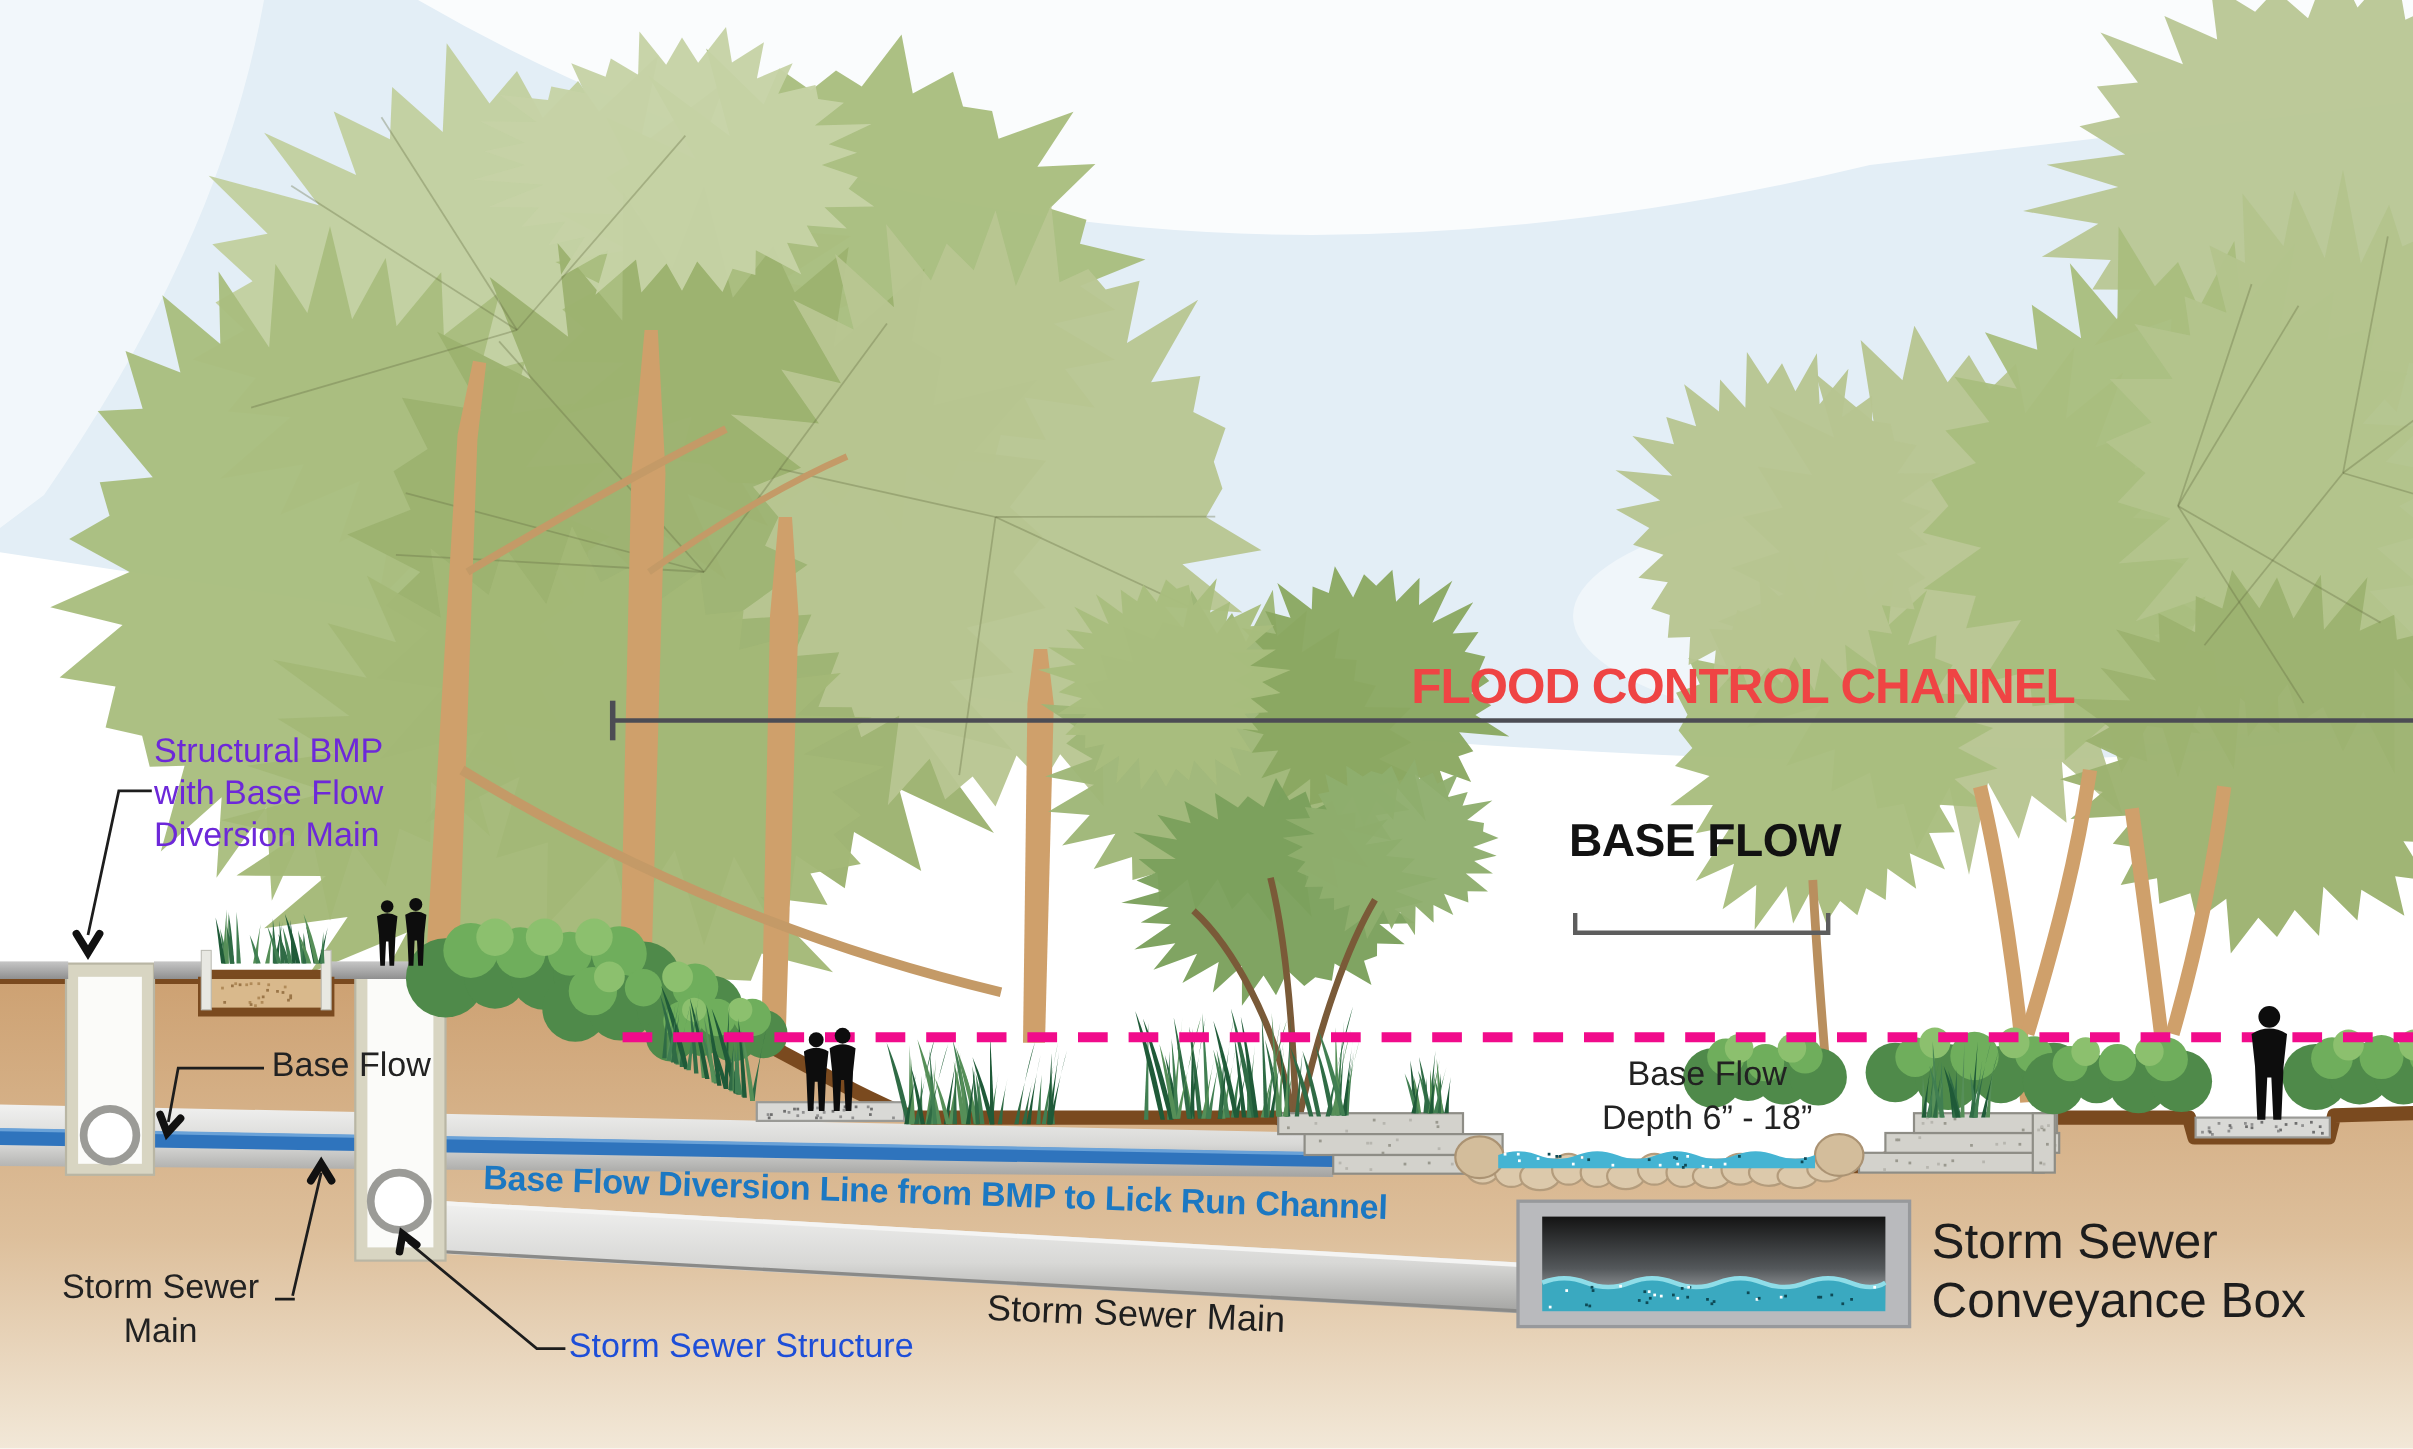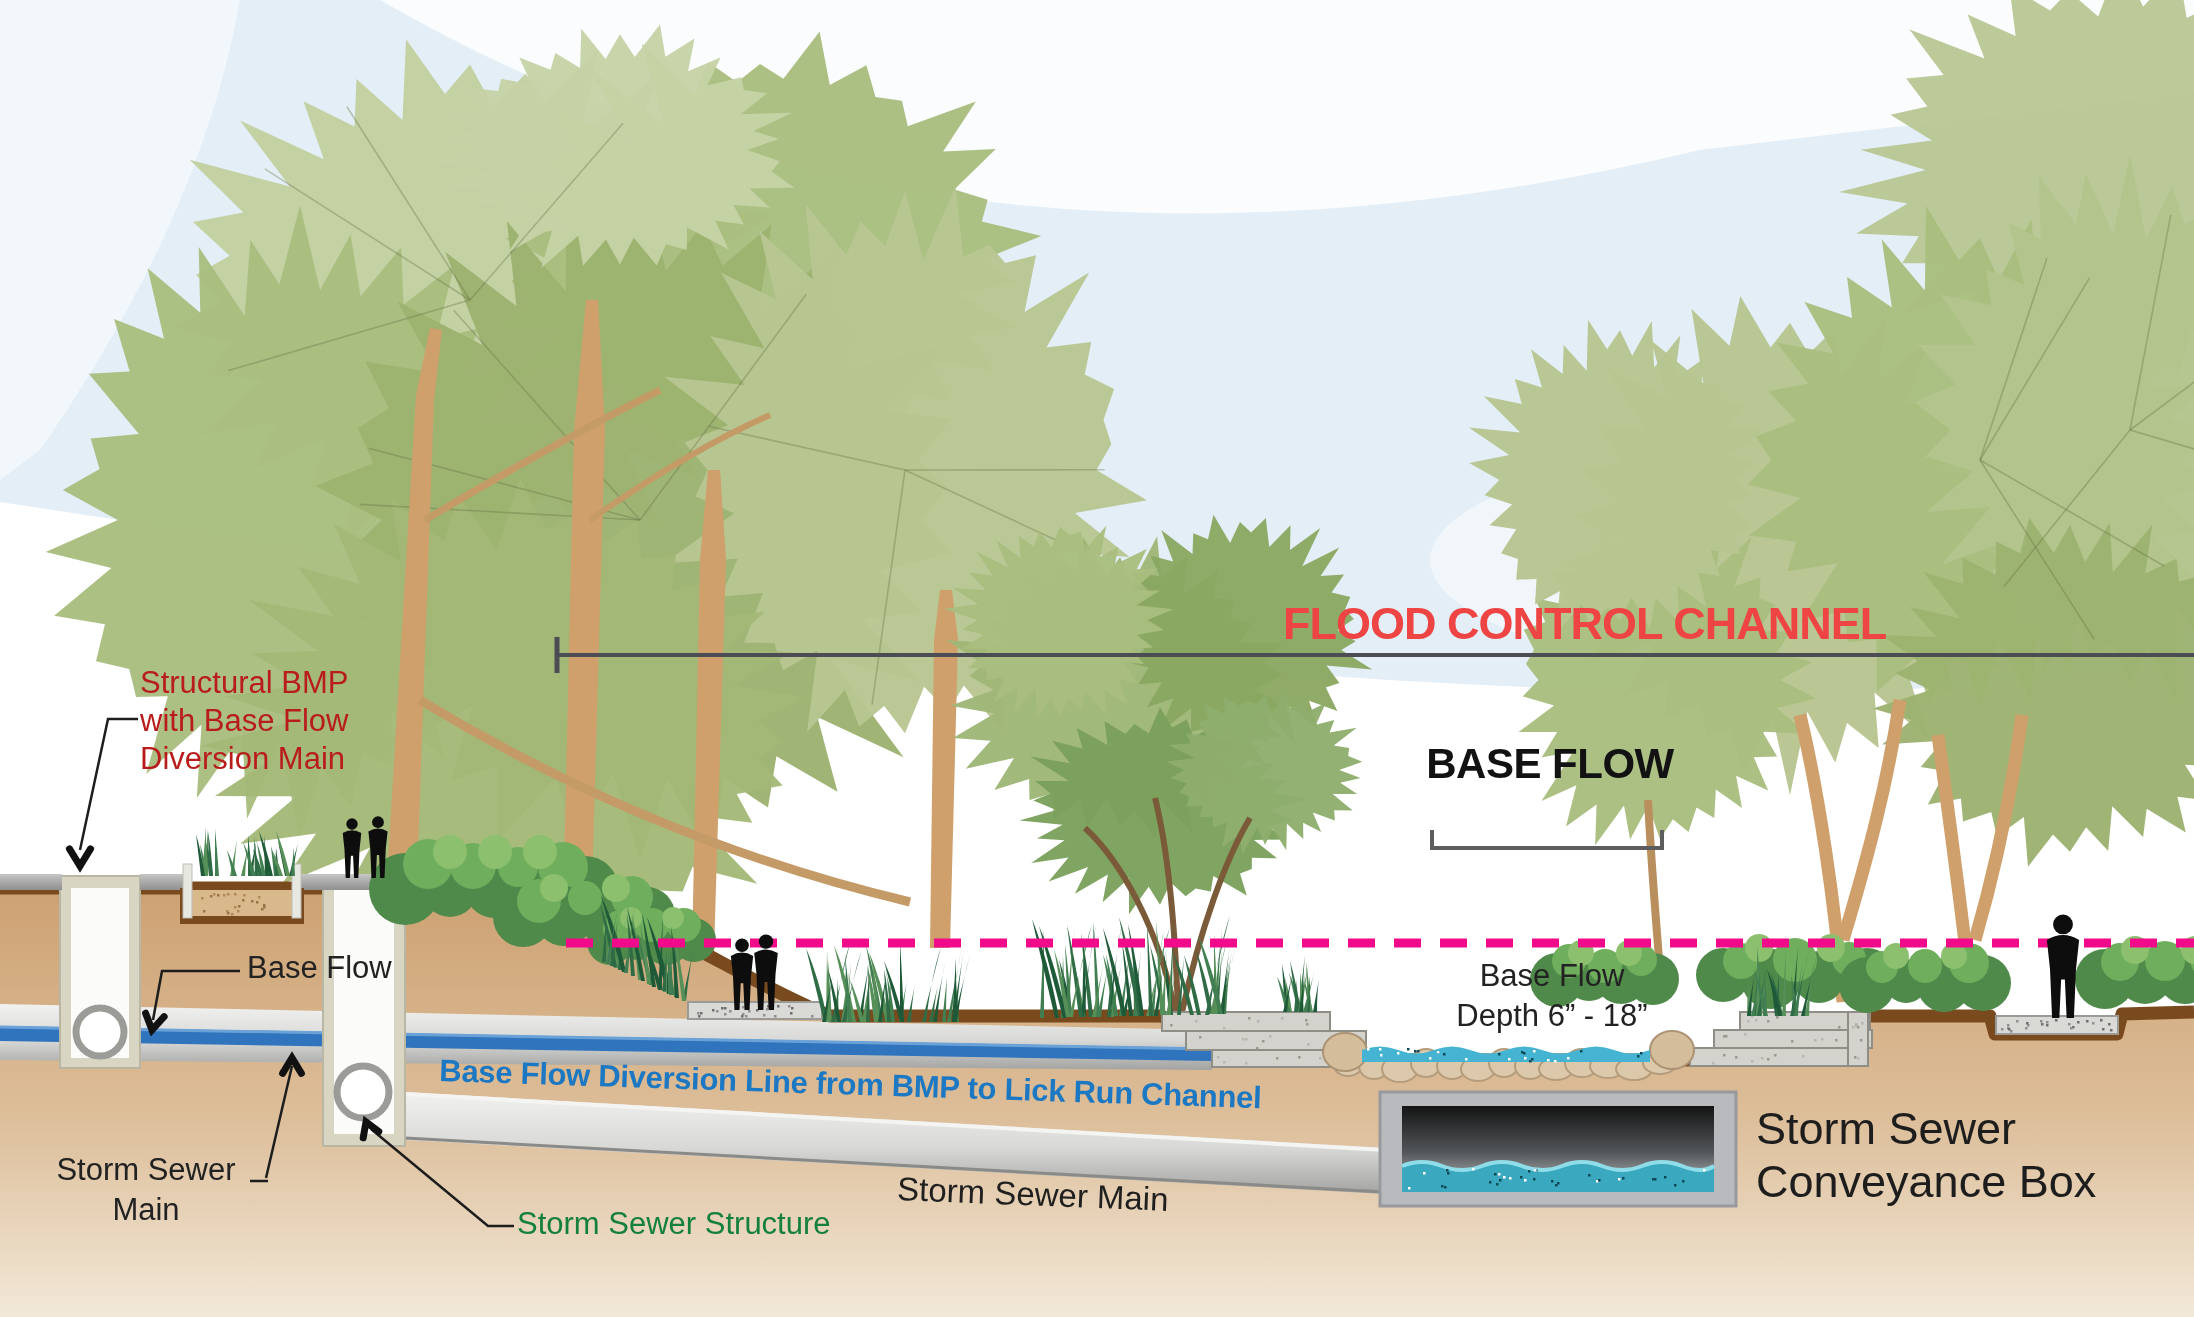--- a/index.html
+++ b/index.html
@@ -4,24 +4,24 @@
 <style>
   html,body{margin:0;padding:0;background:#fff;}
   #stage{position:relative;width:2194px;height:1317px;overflow:hidden;background:#fff;
          font-family:"Liberation Sans",sans-serif;}
   #scene{position:absolute;left:0;top:0;width:2194px;height:1317px;}
   .lbl{position:absolute;color:#1d1d1d;white-space:pre-line;}
   .lbl .ln{display:block;}
   #lbl-flood{left:1283px;top:598px;font-size:45px;font-weight:800;letter-spacing:-1px;color:#ef4444;}
   #lbl-bfc{left:1400px;top:740px;width:300px;text-align:center;font-size:42px;font-weight:800;
            line-height:1.14;letter-spacing:-0.5px;color:#121212;}
-  #lbl-structural{left:140px;top:664px;width:218px;font-size:31px;line-height:1.22;color:#b91c1c;}
+  #lbl-structural{left:140px;top:664px;width:218px;font-size:31px;line-height:1.22;color:#6d28d9;}
   #lbl-baseflow{left:247px;top:950px;font-size:31px;color:#222;}
   #lbl-ssm-left{left:40px;top:1150px;width:212px;text-align:center;font-size:31px;line-height:1.3;color:#222;}
-  #lbl-sss{left:517px;top:1206px;font-size:31px;color:#15803d;}
+  #lbl-sss{left:517px;top:1206px;font-size:31px;color:#1d4ed8;}
   #lbl-diversion{left:440px;top:1053px;font-size:31px;font-weight:700;letter-spacing:-0.3px;color:#1c78c2;
                  transform:rotate(1.9deg);transform-origin:left top;white-space:nowrap;}
   #lbl-ssm-center{left:898px;top:1170px;font-size:33px;color:#1f1f1f;transform:rotate(2.3deg);
                   transform-origin:left top;white-space:nowrap;}
   #lbl-depth{left:1420px;top:956px;width:264px;text-align:center;font-size:31px;line-height:1.3;color:#222;}
   #lbl-conveyance{left:1756px;top:1102px;font-size:45px;line-height:1.18;color:#1d1d1d;}
 </style>
 </head>
 <body>
 

